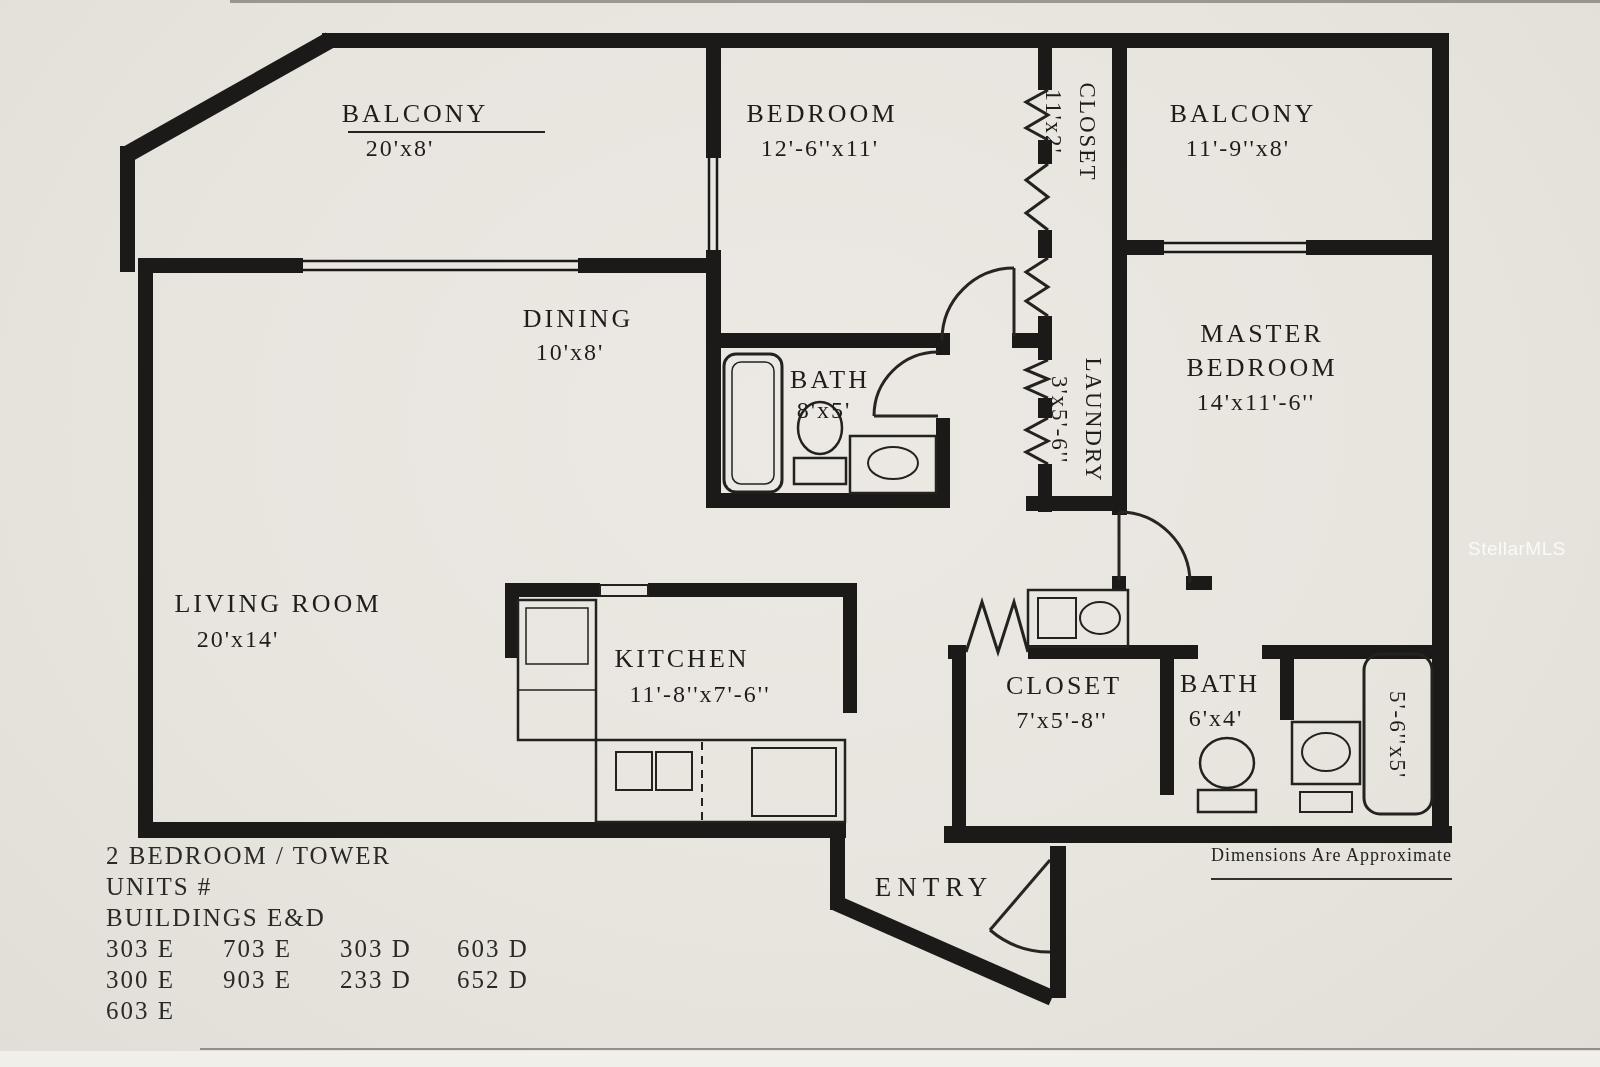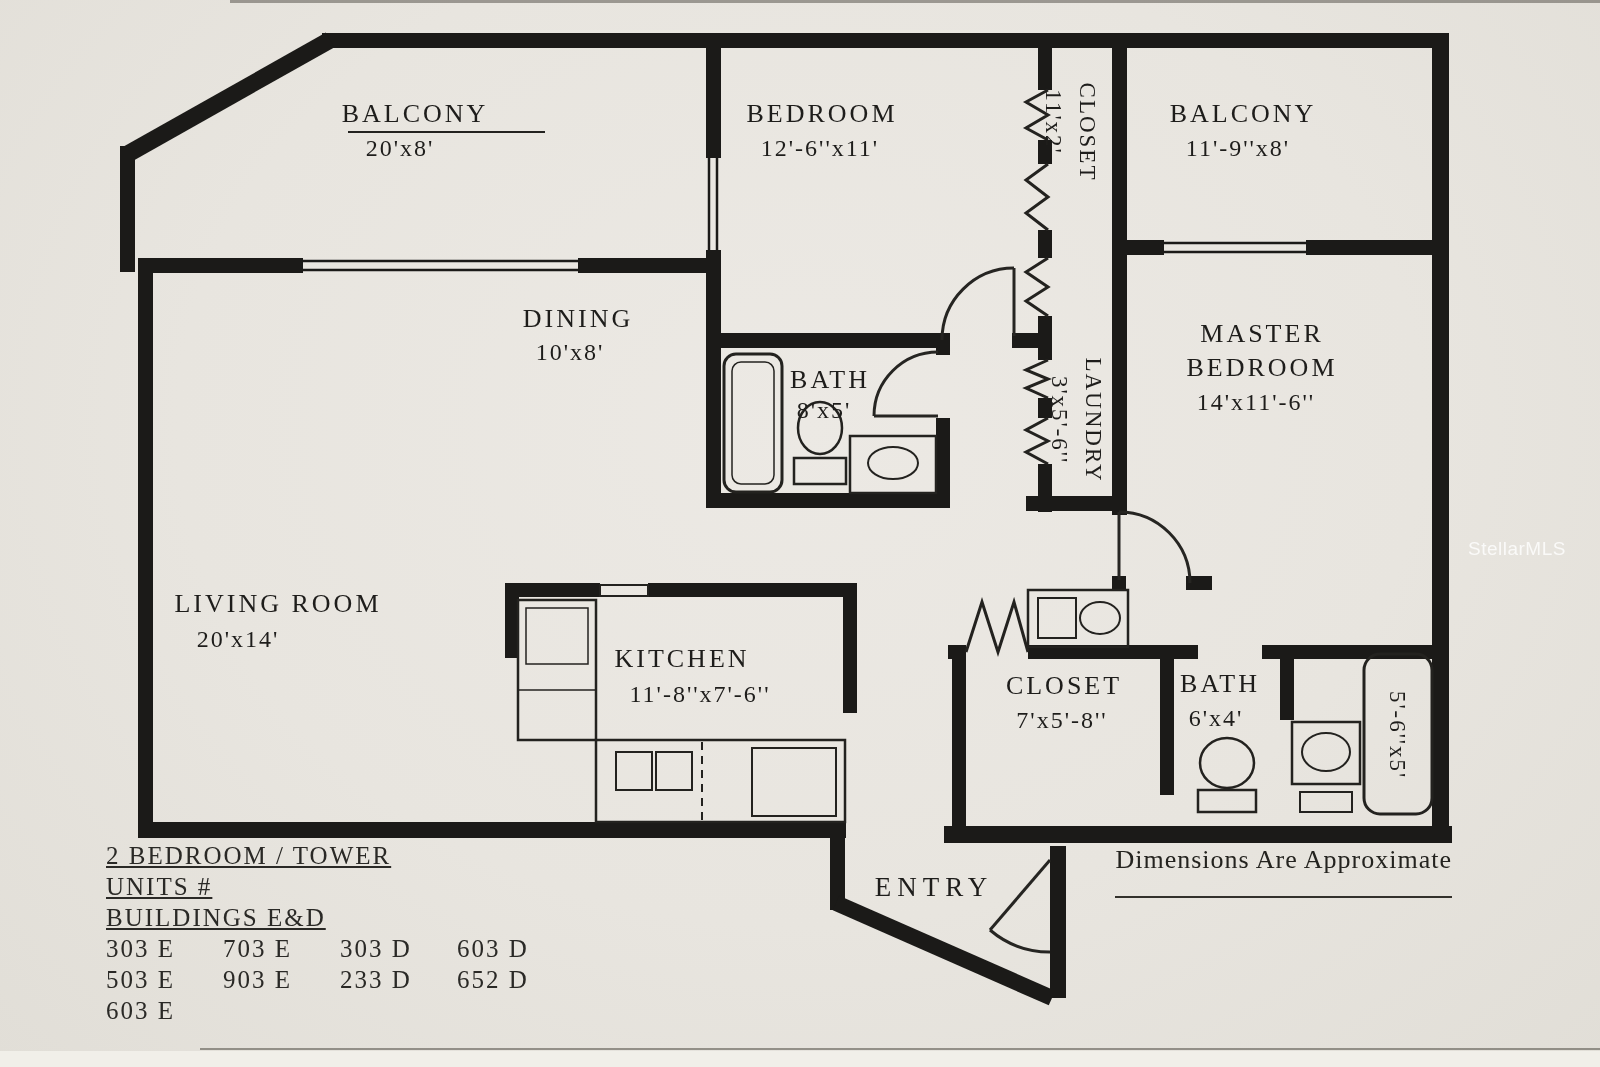--- a/index.html
+++ b/index.html
@@ -17,26 +17,26 @@
   .door{stroke:#262522;stroke-width:3;fill:none;}
   .fix{stroke:#23221f;fill:none;}
   text{fill:#1e1d1b;font-family:"Liberation Serif", serif;}
   .roomname{font-size:26px;letter-spacing:3px;}
   .roomdims{font-size:24px;letter-spacing:2px;}
   .vtext{font-size:23px;letter-spacing:2px;}
   .entrytxt{font-size:27px;letter-spacing:6px;}
   .artifact{position:absolute;background:#5b5850;}
   #note{
     position:absolute;right:148px;top:845px;
-    font-size:26px;letter-spacing:1px;color:#24231f;
-    border-bottom:2px solid #33312c;padding-bottom:21px;white-space:nowrap;
+    font-size:18px;letter-spacing:1px;color:#24231f;
+    border-bottom:2px solid #33312c;padding-bottom:12px;white-space:nowrap;
   }
   #legend{
     position:absolute;left:106px;top:840px;color:#2a2926;
-    font-size:25px;letter-spacing:2px;line-height:31px;white-space:nowrap;text-decoration:underline;
+    font-size:25px;letter-spacing:2px;line-height:31px;white-space:nowrap;
   }
   #legend .unit-cell{display:inline-block;width:117px;}
   #watermark{
     position:absolute;left:1468px;top:494px;
     font-family:"Liberation Sans", sans-serif;font-size:19px;
     color:rgba(255,255,255,0.8);letter-spacing:0.5px;margin-top:44px;
   }
   #edge-bottom-strip{position:absolute;left:0;top:1051px;width:1600px;height:16px;background:#f1efe9;}
 </style>
 </head>
@@ -220,21 +220,21 @@
   <div id="note">Dimensions Are Approximate</div>
 
   <div id="legend">
     <div>2 BEDROOM / TOWER</div>
     <div>UNITS  #</div>
     <div>BUILDINGS E&amp;D</div>
     <div>
       <span class="unit-cell">303 E</span><span class="unit-cell">703 E</span><span class="unit-cell">303 D</span><span class="unit-cell">603 D</span>
     </div>
     <div>
-      <span class="unit-cell">503 E</span><span class="unit-cell">903 E</span><span class="unit-cell">233 D</span><span class="unit-cell">652 D</span>
+      <span class="unit-cell">300 E</span><span class="unit-cell">903 E</span><span class="unit-cell">233 D</span><span class="unit-cell">652 D</span>
     </div>
     <div>
       <span class="unit-cell">603 E</span><span class="unit-cell"></span><span class="unit-cell"></span><span class="unit-cell"></span>
     </div>
   </div>
 
   <div id="watermark">StellarMLS</div>
   <div class="artifact" style="left:230px;top:0;width:1370px;height:3px;opacity:.55;"></div>
   <div class="artifact" style="left:200px;top:1048px;width:1400px;height:2px;opacity:.6;"></div>
   <div id="edge-bottom-strip"></div>

